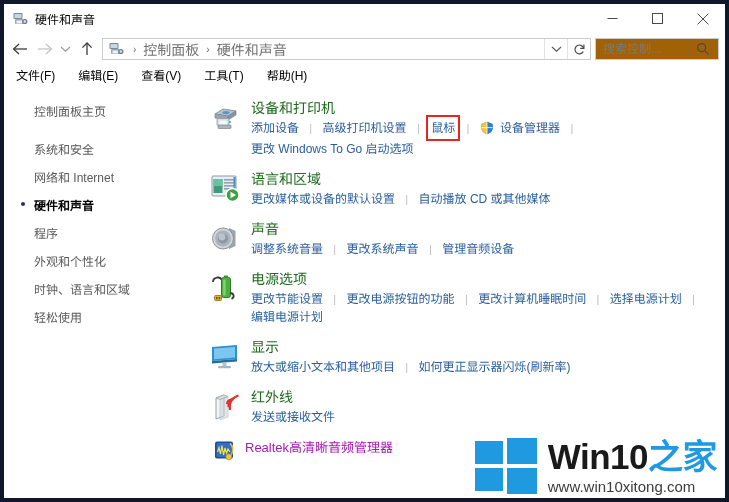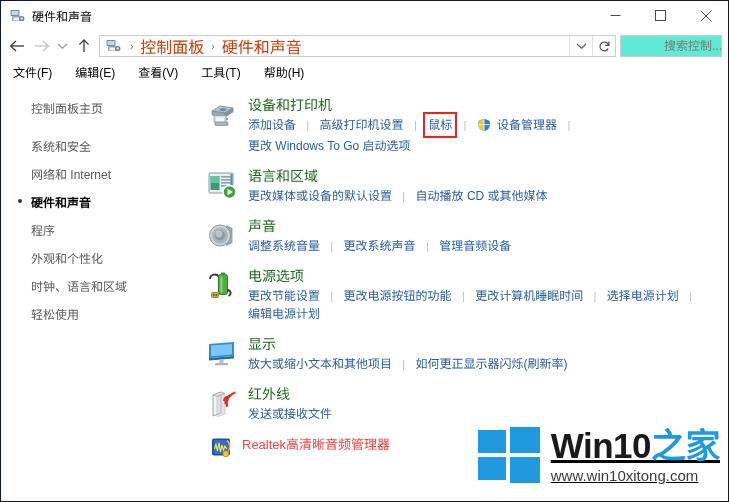--- a/index.html
+++ b/index.html
@@ -15,21 +15,21 @@
     font-size: 12px;
     color: #000000;
     -webkit-font-smoothing: antialiased;
   }
   .window {
     position: relative;
     width: 729px;
     height: 502px;
     background: #ffffff;
     box-sizing: border-box;
-    border: 1px solid #0f172a;
+    border: 4px solid #0f172a;
     overflow: hidden;
   }
 
   
   .titlebar {
     position: relative;
     height: 29px;
     background: #ffffff;
     display: flex;
     align-items: center;
@@ -96,51 +96,50 @@
     min-width: 0;
     box-sizing: border-box;
   }
   .crumb-icon {
     width: 16px;
     height: 16px;
     margin: 0 4px 0 5px;
     flex: 0 0 auto;
   }
   .crumb {
-    font-size: 16px;
-    color: #c2410c;
+    font-size: 14px;
+    color: #737373;
     white-space: nowrap;
     padding: 0 2px;
   }
   .crumb-sep {
     color: #6d6d6d;
     font-size: 10px;
     padding: 0 5px;
     flex: 0 0 auto;
   }
   .crumb-spacer { flex: 1 1 auto; }
   .crumb-chev, .crumb-refresh {
     width: 22px;
     height: 20px;
     display: flex;
     align-items: center;
     justify-content: center;
     flex: 0 0 auto;
     border-left: 1px solid #e2e2e2;
   }
   .searchbox {
-    width: 102px;
+    width: 124px;
     height: 22px;
     border: 1px solid #cccccc;
-    background: #5eead4;
+    background: #a16207;
     display: flex;
     align-items: center;
     box-sizing: border-box;
     flex: 0 0 auto;
-    padding-left: 36px;
   }
   .searchbox input {
     border: none;
     outline: none;
     font-family: inherit;
     font-size: 12px;
     color: #000000;
     background: transparent;
     width: 88px;
     padding: 0 0 0 7px;
@@ -243,21 +242,21 @@
   .cat-body { flex: 1 1 auto; min-width: 0; }
   .cat-title {
     font-size: 14px;
     color: #1d6a1d;
     line-height: 17px;
     margin-bottom: 2px;
     white-space: nowrap;
     display: inline-block;
   }
   .cat-title.blue {
-    color: #ef4444;
+    color: #a21caf;
     font-size: 13px;
   }
   .cat-links {
     line-height: 18px;
     font-size: 12px;
   }
   .lnk {
     color: #2a5f9e;
     white-space: nowrap;
     display: inline-block;
@@ -277,25 +276,24 @@
     width: 14px;
     height: 14px;
     vertical-align: -3px;
     margin-right: 3px;
   }
 
   
   .watermark {
     position: absolute;
     right: 8px;
-    bottom: 20px;
+    bottom: 12px;
     display: flex;
     align-items: center;
     pointer-events: none;
-    text-decoration: underline;
   }
   .wm-logo {
     width: 62px;
     height: 56px;
     flex: 0 0 62px;
     margin-right: 11px;
   }
   .wm-text { line-height: 1; }
   .wm-title {
     font-size: 35px;

